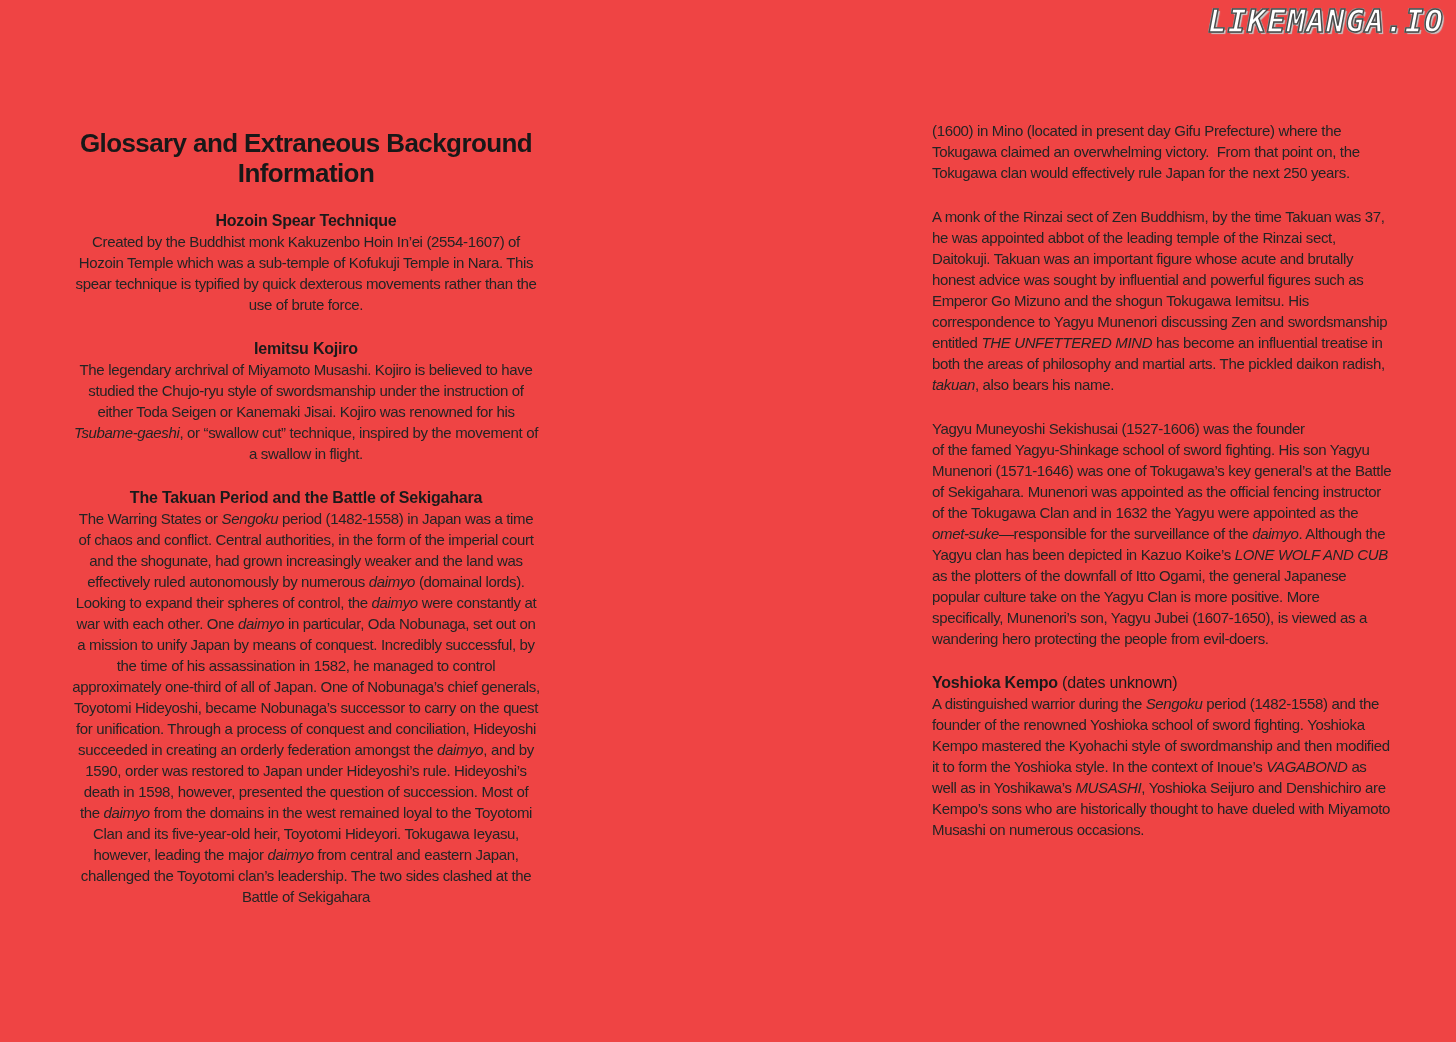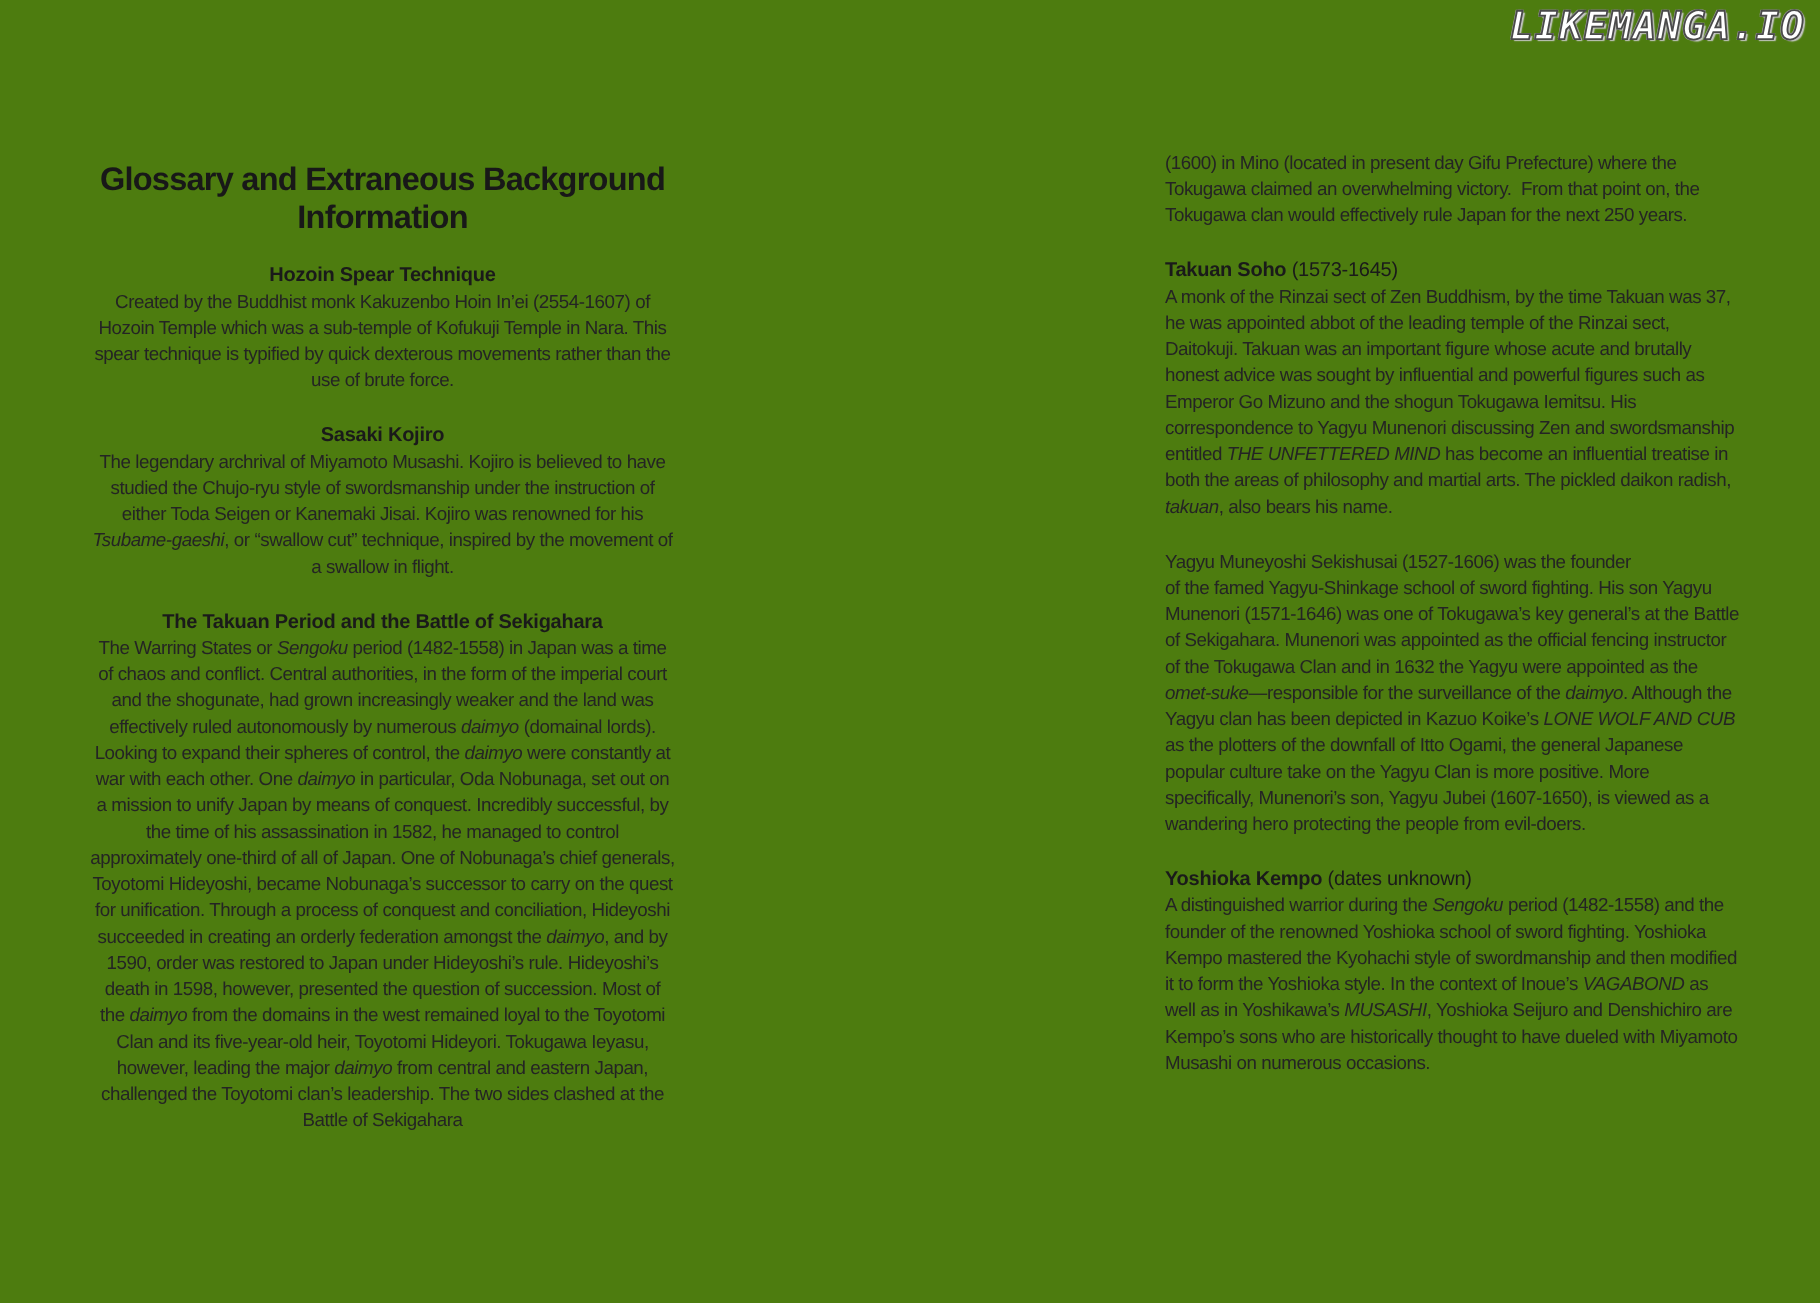--- a/index.html
+++ b/index.html
@@ -11,21 +11,21 @@
     width: 1456px;
     height: 1042px;
     position: relative;
     font-family: "Liberation Sans", sans-serif;
     color: #1f1f1f;
     overflow: hidden;
   }
   .page {
     position: absolute;
     inset: 0;
-    background: #4d7c0f;
+    background: #ef4444;
   }
   .watermark {
     position: absolute;
     top: 3px;
     right: 12px;
     font-family: "DejaVu Sans Mono", monospace;
     font-style: italic;
     font-weight: bold;
     font-size: 31px;
     letter-spacing: 1px;
@@ -80,37 +80,36 @@
 
   <div class="col col-left">
     <h1 class="page-title">Glossary and Extraneous Background
 Information</h1>
     <div id="sections-left">
         <div class="section">
           <h2><span>Hozoin Spear Technique</span></h2>
           <p><span>Created by the Buddhist monk Kakuzenbo Hoin In’ei (2554-1607) of Hozoin Temple which was a sub-temple of Kofukuji Temple in Nara. This spear technique is typified by quick dexterous movements rather than the use of brute force.</span></p>
         </div>
         <div class="section">
-          <h2><span>Sasaki Kojiro</span></h2>
+          <h2><span>Iemitsu Kojiro</span></h2>
           <p><span>The legendary archrival of Miyamoto Musashi. Kojiro is believed to have studied the Chujo-ryu style of swordsmanship under the instruction of either Toda Seigen or Kanemaki Jisai. Kojiro was renowned for his </span><span class="it">Tsubame-gaeshi</span><span>, or “swallow cut” technique, inspired by the movement of a swallow in flight.</span></p>
         </div>
         <div class="section">
           <h2><span>The Takuan Period and the Battle of Sekigahara</span></h2>
           <p><span>The Warring States or </span><span class="it">Sengoku</span><span> period (1482-1558) in Japan was a time of chaos and conflict. Central authorities, in the form of the imperial court and the shogunate, had grown increasingly weaker and the land was effectively ruled autonomously by numerous </span><span class="it">daimyo</span><span> (domainal lords). Looking to expand their spheres of control, the </span><span class="it">daimyo</span><span> were constantly at war with each other. One </span><span class="it">daimyo</span><span> in particular, Oda Nobunaga, set out on a mission to unify Japan by means of conquest. Incredibly successful, by the time of his assassination in 1582, he managed to control approximately one-third of all of Japan. One of Nobunaga’s chief generals, Toyotomi Hideyoshi, became Nobunaga’s successor to carry on the quest for unification. Through a process of conquest and conciliation, Hideyoshi succeeded in creating an orderly federation amongst the </span><span class="it">daimyo</span><span>, and by 1590, order was restored to Japan under Hideyoshi’s rule. Hideyoshi’s death in 1598, however, presented the question of succession. Most of the </span><span class="it">daimyo</span><span> from the domains in the west remained loyal to the Toyotomi Clan and its five-year-old heir, Toyotomi Hideyori. Tokugawa Ieyasu, however, leading the major </span><span class="it">daimyo</span><span> from central and eastern Japan, challenged the Toyotomi clan’s leadership. The two sides clashed at the Battle of Sekigahara</span></p>
         </div>
       </div>
   </div>
 
   <div class="col col-right">
     <div id="sections-right">
         <div class="section">
           <p><span>(1600) in Mino (located in present day Gifu Prefecture) where the Tokugawa claimed an overwhelming victory.  From that point on, the Tokugawa clan would effectively rule Japan for the next 250 years.</span></p>
         </div>
         <div class="section">
-          <h2><span>Takuan Soho</span><span class="note"> (1573-1645)</span></h2>
           <p><span>A monk of the Rinzai sect of Zen Buddhism, by the time Takuan was 37, he was appointed abbot of the leading temple of the Rinzai sect, Daitokuji. Takuan was an important figure whose acute and brutally honest advice was sought by influential and powerful figures such as Emperor Go Mizuno and the shogun Tokugawa Iemitsu. His correspondence to Yagyu Munenori discussing Zen and swordsmanship entitled </span><span class="it">THE UNFETTERED MIND</span><span> has become an influential treatise in both the areas of philosophy and martial arts. The pickled daikon radish, </span><span class="it">takuan</span><span>, also bears his name.</span></p>
         </div>
         <div class="section">
           <p><span>Yagyu Muneyoshi Sekishusai (1527-1606) was the founder
 of the famed Yagyu-Shinkage school of sword fighting. His son Yagyu Munenori (1571-1646) was one of Tokugawa’s key general’s at the Battle of Sekigahara. Munenori was appointed as the official fencing instructor of the Tokugawa Clan and in 1632 the Yagyu were appointed as the </span><span class="it">omet-suke</span><span>—responsible for the surveillance of the </span><span class="it">daimyo</span><span>. Although the Yagyu clan has been depicted in Kazuo Koike’s </span><span class="it">LONE WOLF AND CUB</span><span> as the plotters of the downfall of Itto Ogami, the general Japanese popular culture take on the Yagyu Clan is more positive. More specifically, Munenori’s son, Yagyu Jubei (1607-1650), is viewed as a wandering hero protecting the people from evil-doers.</span></p>
         </div>
         <div class="section">
           <h2><span>Yoshioka Kempo</span><span class="note"> (dates unknown)</span></h2>
           <p><span>A distinguished warrior during the </span><span class="it">Sengoku</span><span> period (1482-1558) and the founder of the renowned Yoshioka school of sword fighting. Yoshioka Kempo mastered the Kyohachi style of swordmanship and then modified it to form the Yoshioka style. In the context of Inoue’s </span><span class="it">VAGABOND</span><span> as well as in Yoshikawa’s </span><span class="it">MUSASHI</span><span>, Yoshioka Seijuro and Denshichiro are Kempo’s sons who are historically thought to have dueled with Miyamoto Musashi on numerous occasions.</span></p>
         </div>

